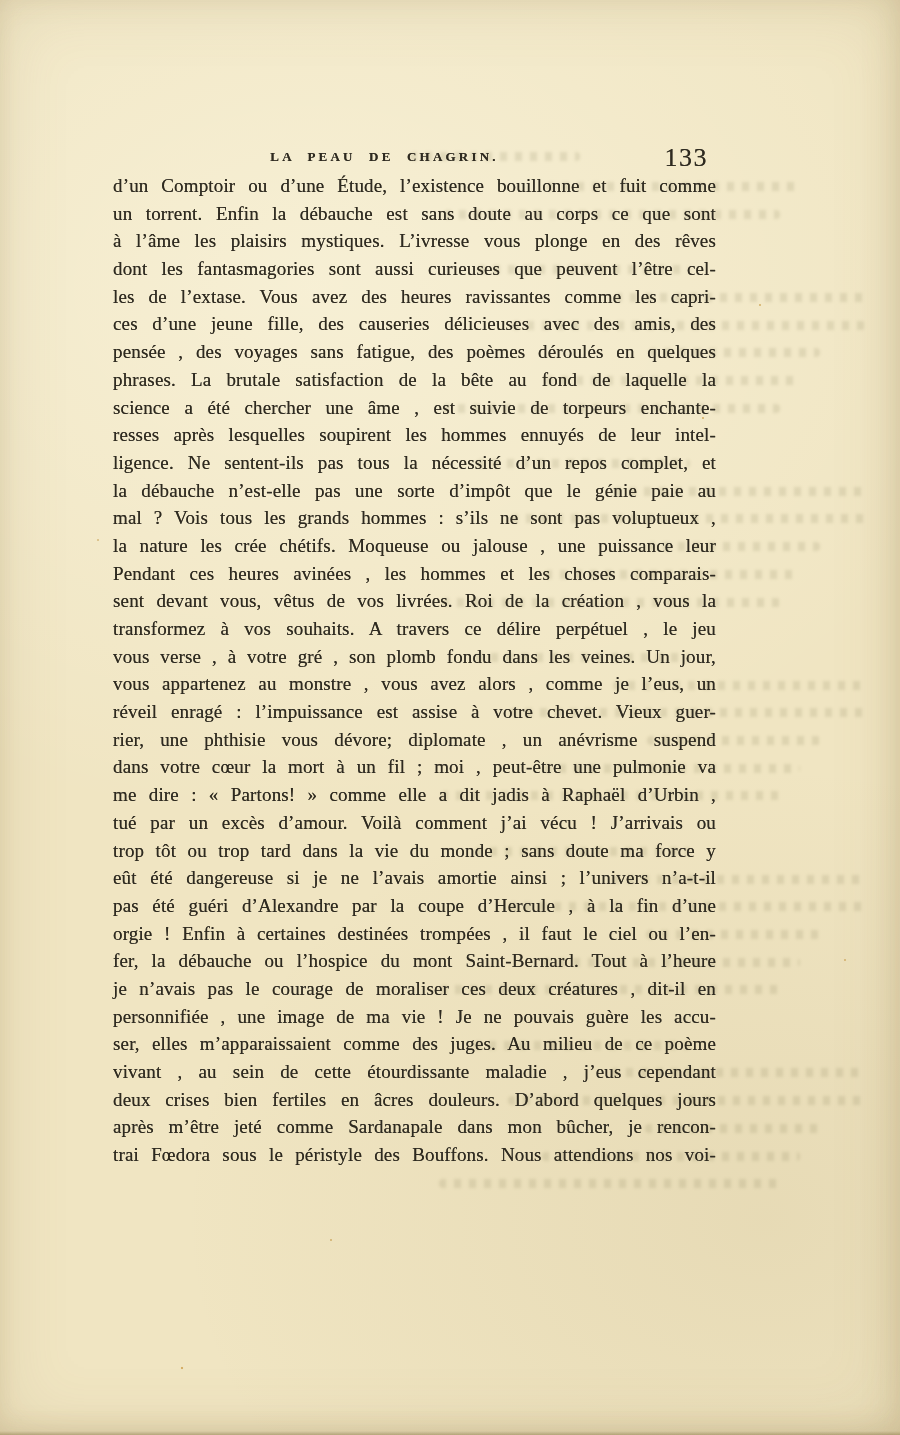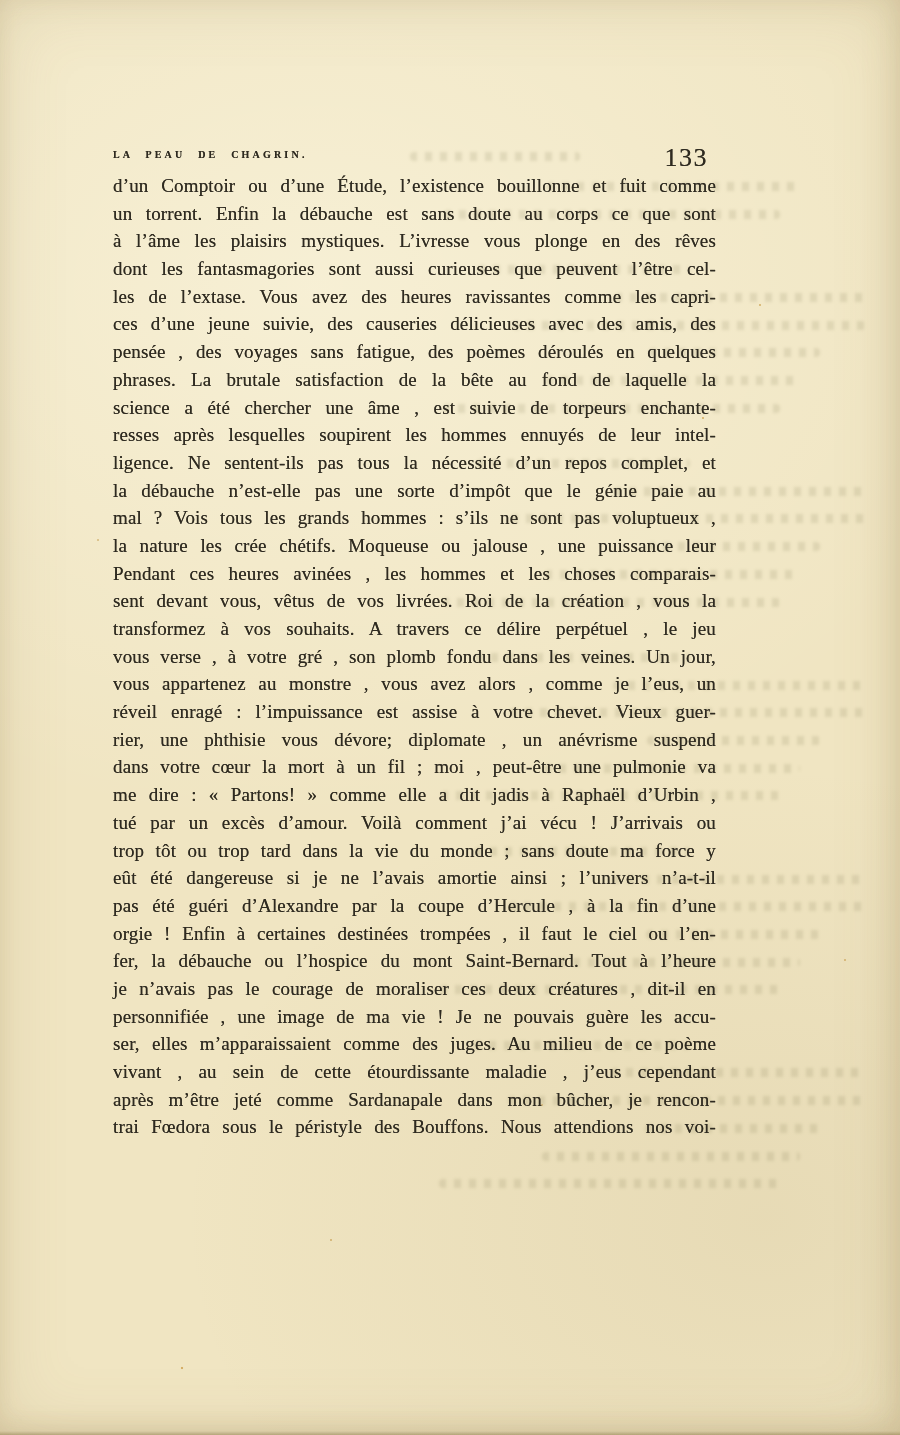--- a/index.html
+++ b/index.html
@@ -45,22 +45,22 @@
   .ghost-line{
     position:absolute;height:9px;border-radius:4px;
     background:repeating-linear-gradient(90deg, rgba(118,112,72,.30) 0 7px, rgba(118,112,72,0) 7px 15px);
     filter:blur(1.6px);
     opacity:.5;
   }
   .header{
     position:absolute;left:113px;width:603px;top:146px;height:28px;
   }
   .running-title{
-    position:absolute;left:0;right:60px;text-align:left;top:3px;
-    font-size:10px;font-weight:700;color:var(--ink);
+    position:absolute;left:0;right:60px;text-align:center;top:3px;
+    font-size:13px;font-weight:700;color:var(--ink);
     letter-spacing:3.2px;word-spacing:7px;
     text-shadow:0 0 .4px rgba(46,42,32,.7);
   }
   .page-number{
     position:absolute;right:8px;top:-3px;
     font-size:26px;color:var(--ink);letter-spacing:1.5px;
     text-shadow:0 0 .4px rgba(46,42,32,.7);
   }
   .body-text{
     position:absolute;left:113px;top:172px;width:603px;
@@ -120,21 +120,21 @@
     <div class="running-title">LA PEAU DE CHAGRIN.</div>
     <div class="page-number">133</div>
   </div>
 
   <div class="body-text" id="body-text">
       <div class="line">d’un Comptoir ou d’une Étude, l’existence bouillonne et fuit comme</div>
       <div class="line">un torrent. Enfin la débauche est sans doute au corps ce que sont</div>
       <div class="line">à l’âme les plaisirs mystiques. L’ivresse vous plonge en des rêves</div>
       <div class="line">dont les fantasmagories sont aussi curieuses que peuvent l’être cel-</div>
       <div class="line">les de l’extase. Vous avez des heures ravissantes comme les capri-</div>
-      <div class="line">ces d’une jeune suivie, des causeries délicieuses avec des amis, des</div>
+      <div class="line">ces d’une jeune fille, des causeries délicieuses avec des amis, des</div>
       <div class="line">pensée , des voyages sans fatigue, des poèmes déroulés en quelques</div>
       <div class="line">phrases. La brutale satisfaction de la bête au fond de laquelle la</div>
       <div class="line">science a été chercher une âme , est suivie de torpeurs enchante-</div>
       <div class="line">resses après lesquelles soupirent les hommes ennuyés de leur intel-</div>
       <div class="line">ligence. Ne sentent-ils pas tous la nécessité d’un repos complet, et</div>
       <div class="line">la débauche n’est-elle pas une sorte d’impôt que le génie paie au</div>
       <div class="line">mal ? Vois tous les grands hommes : s’ils ne sont pas voluptueux ,</div>
       <div class="line">la nature les crée chétifs. Moqueuse ou jalouse , une puissance leur</div>
       <div class="line">Pendant ces heures avinées , les hommes et les choses comparais-</div>
       <div class="line">sent devant vous, vêtus de vos livrées. Roi de la création , vous la</div>
@@ -148,18 +148,19 @@
       <div class="line">tué par un excès d’amour. Voilà comment j’ai vécu ! J’arrivais ou</div>
       <div class="line">trop tôt ou trop tard dans la vie du monde ; sans doute ma force y</div>
       <div class="line">eût été dangereuse si je ne l’avais amortie ainsi ; l’univers n’a-t-il</div>
       <div class="line">pas été guéri d’Alexandre par la coupe d’Hercule , à la fin d’une</div>
       <div class="line">orgie ! Enfin à certaines destinées trompées , il faut le ciel ou l’en-</div>
       <div class="line">fer, la débauche ou l’hospice du mont Saint-Bernard. Tout à l’heure</div>
       <div class="line">je n’avais pas le courage de moraliser ces deux créatures , dit-il en</div>
       <div class="line">personnifiée , une image de ma vie ! Je ne pouvais guère les accu-</div>
       <div class="line">ser, elles m’apparaissaient comme des juges. Au milieu de ce poème</div>
       <div class="line">vivant , au sein de cette étourdissante maladie , j’eus cependant</div>
+      <div class="line">deux crises bien fertiles en âcres douleurs. D’abord quelques jours</div>
       <div class="line">après m’être jeté comme Sardanapale dans mon bûcher, je rencon-</div>
       <div class="line">trai Fœdora sous le péristyle des Bouffons. Nous attendions nos voi-</div>
     </div>
 
   <div class="bottom-edge"></div>
 </div>
 
 </body></html>

